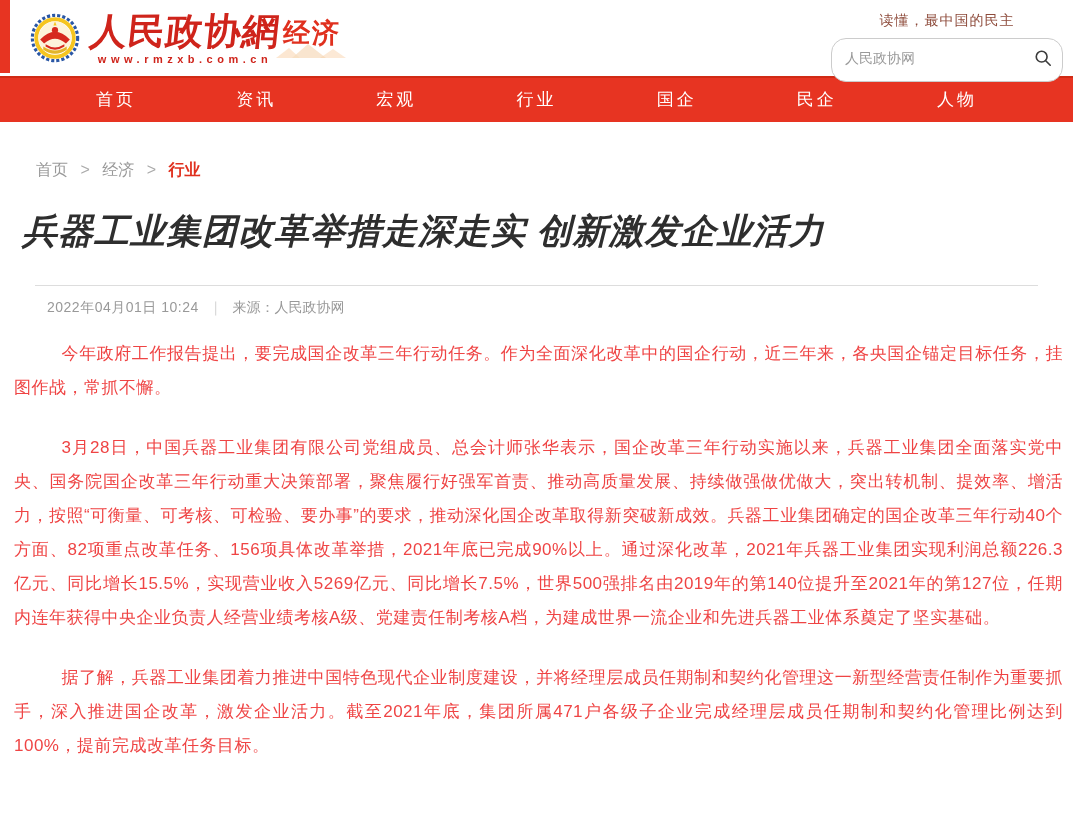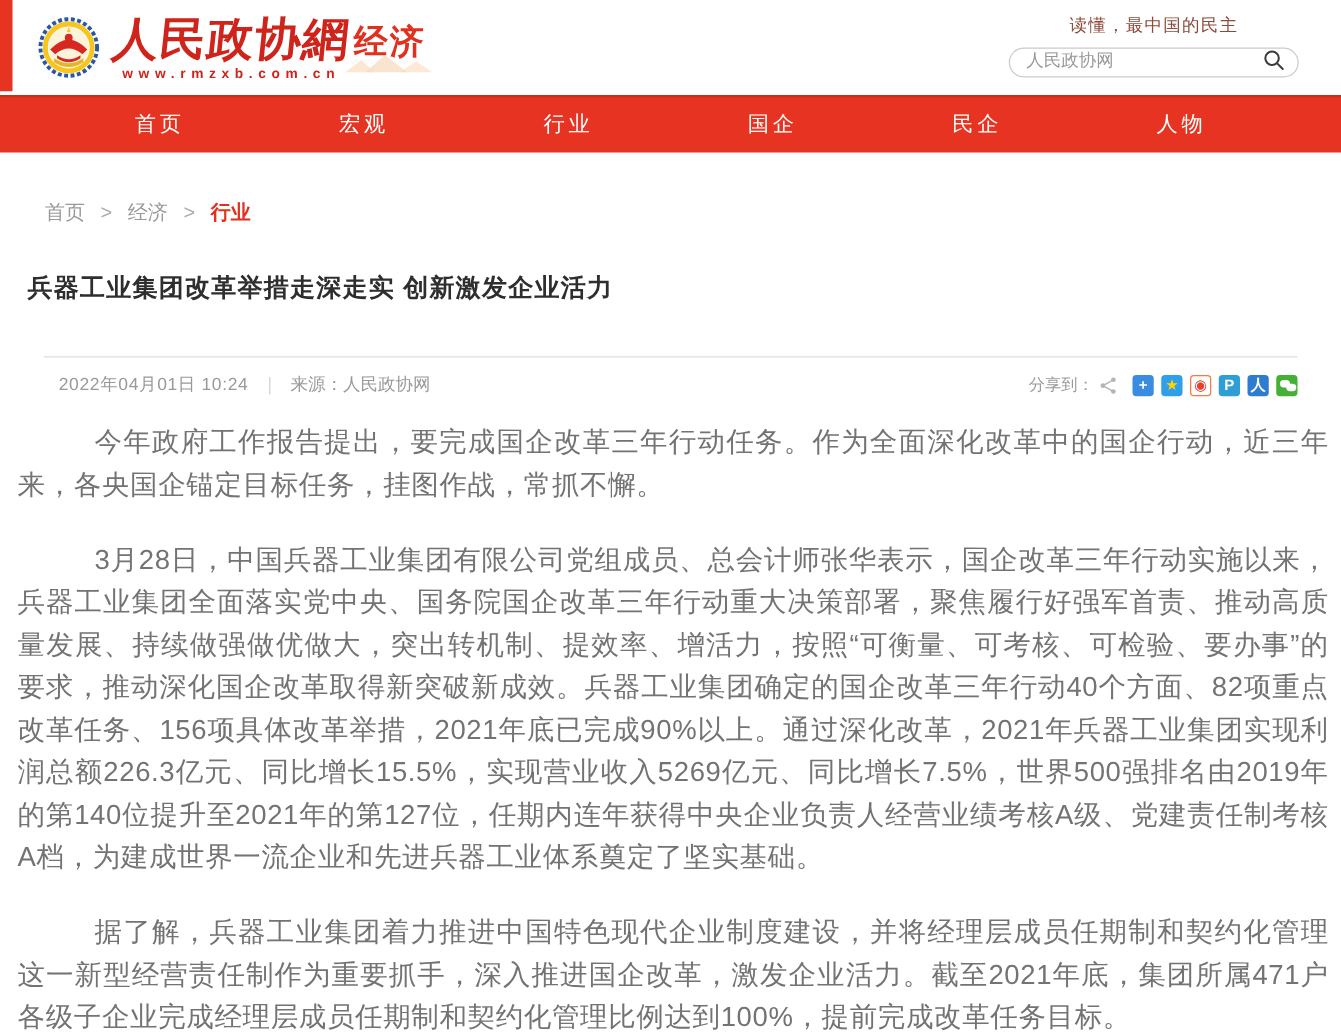--- a/index.html
+++ b/index.html
@@ -19,24 +19,24 @@
   .site-name {
     font-size:37px; font-weight:900; color:#cf241b; line-height:40px;
     transform:skewX(-6deg); letter-spacing:1px; white-space:nowrap;
     font-family:"DejaVu Serif","Liberation Serif",serif;
   }
   .site-url { font-size:11px; font-weight:bold; color:#cf241b; letter-spacing:4.5px; margin-top:2px;text-align:center; }
   .section-wrap { position:absolute; left:276px; top:18px; text-align:center; }
   .section-label { font-size:27px; font-weight:900; color:#e0301e; letter-spacing:2px; line-height:30px; }
   .mountains { display:block; margin:-4px auto 0; opacity:.55; }
 
-  .header-right { position:absolute; right:34px; top:12px; width:232px; }
+  .header-right { position:absolute; right:10px; top:12px; width:232px; }
   .tagline { font-size:14px; color:#8d4a3a; text-align:center; letter-spacing:1px; }
   .search-box {
-    margin-top:8px; height:24px; border:1px solid #ccc; border-radius:15px;
+    margin-top:8px; height:44px; border:1px solid #ccc; border-radius:15px;
     display:flex; align-items:center; padding:0 10px 4px 13px; background:#fff;
   }
   .search-box input {
     border:none; outline:none; flex:1; font-size:14px; color:#555; min-width:0;
     font-family:inherit; background:transparent;
   }
   .search-box input::placeholder { color:#999; }
   .search-btn { background:none; border:none; cursor:pointer; display:flex; padding:0; }
 
   
@@ -49,21 +49,21 @@
     line-height:44px; cursor:pointer; white-space:nowrap;
   }
 
   
   .crumbs { margin:38px 0 0 36px; font-size:16px; color:#999; }
   .crumbs .crumb { cursor:pointer; }
   .crumbs .sep { margin:0 8px; color:#aaa; }
   .crumbs .crumb.active { color:#e0301e; font-weight:bold; }
 
   
-  .title { margin:30px 24px 0 22px; font-size:20px; line-height:40px; color:#2e2e2e; font-weight:bold; letter-spacing:1px; }
+  .title { margin:30px 24px 0 22px; font-size:35px; line-height:40px; color:#2e2e2e; font-weight:bold; letter-spacing:1px;font-style:italic; }
   .divider { height:1px; background:#ddd; margin:34px 35px 0 35px; }
   .meta { margin-top:13px; padding:0 35px; display:flex; align-items:flex-end; font-size:14px; color:#999; }
   .meta .m-left { padding-left:12px; letter-spacing:.5px; }
   .meta .m-sep { margin:0 10px; color:#ccc; }
   .meta .m-right { margin-left:auto; display:flex; align-items:center; font-size:13px; }
   .share-net { margin:0 6px 0 4px; display:flex; }
   .si {
     width:17px; height:17px; border-radius:3px; margin-left:6px; cursor:pointer;
     display:inline-flex; align-items:center; justify-content:center;
     font-size:12px; font-weight:bold; line-height:1; position:relative;
@@ -71,22 +71,22 @@
   .si-weibo { border:1px solid #f07c3f; }
   .si-wechat::after {
     content:""; position:absolute; left:3px; top:4px; width:8px; height:6px;
     background:#fff; border-radius:3px;
     box-shadow:5px 3px 0 0 #fff;
   }
 
   
   .article { margin-top:20px; padding:0 10px 30px 14px; }
   .article p {
-    font-size:22px; line-height:34px; letter-spacing:.5px;
-    text-align:justify; text-indent:2.8em; color:#737373; margin-bottom:26px;
+    font-size:17px; line-height:34px; letter-spacing:.5px;
+    text-align:justify; text-indent:2.8em; color:#ef4444; margin-bottom:26px;
   }
 </style>
 </head>
 <body>
 
 <div class="header">
   <div class="corner-strip"></div>
 
   <div class="logo-wrap">
     <svg class="emblem" viewBox="0 0 64 64">
@@ -123,20 +123,21 @@
           <circle cx="8.5" cy="8.5" r="6" fill="none" stroke="#3c3c3c" stroke-width="1.8"></circle>
           <line x1="13" y1="13" x2="18" y2="18" stroke="#3c3c3c" stroke-width="1.8" stroke-linecap="round"></line>
         </svg>
       </button>
     </div>
   </div>
 </div>
 
 <div class="nav">
   <div class="nav-item">首页</div>
+  <div class="nav-item">资讯</div>
   <div class="nav-item">宏观</div>
   <div class="nav-item">行业</div>
   <div class="nav-item">国企</div>
   <div class="nav-item">民企</div>
   <div class="nav-item">人物</div>
 </div>
 
 <div class="crumbs">
   <span class="crumb">首页</span>
   <span class="sep">&gt;</span>
@@ -147,37 +148,19 @@
 
 <h1 class="title">兵器工业集团改革举措走深走实 创新激发企业活力</h1>
 
 <div class="divider"></div>
 
 <div class="meta">
   <span class="m-left">2022年04月01日 10:24</span>
   <span class="m-sep">｜</span>
   <span>来源：人民政协网</span>
 
-  <span class="m-right">
-    <span>分享到：</span>
-    <span class="share-net">
-      <svg width="15" height="15" viewBox="0 0 16 16">
-        <circle cx="12.5" cy="3" r="2" fill="#b5b5b5"></circle>
-        <circle cx="3.5" cy="8" r="2" fill="#b5b5b5"></circle>
-        <circle cx="12.5" cy="13" r="2" fill="#b5b5b5"></circle>
-        <line x1="3.5" y1="8" x2="12.5" y2="3" stroke="#b5b5b5" stroke-width="1.2"></line>
-        <line x1="3.5" y1="8" x2="12.5" y2="13" stroke="#b5b5b5" stroke-width="1.2"></line>
-      </svg>
-    </span>
-    <span class="si" style="background: rgb(58, 140, 224); color: rgb(255, 255, 255);">+</span>
-    <span class="si" style="background: rgb(47, 160, 232); color: rgb(255, 212, 0);">★</span>
-    <span class="si si-weibo" style="background: rgb(255, 255, 255); color: rgb(230, 65, 45);">◉</span>
-    <span class="si" style="background: rgb(46, 159, 212); color: rgb(255, 255, 255);">P</span>
-    <span class="si" style="background: rgb(47, 123, 208); color: rgb(255, 255, 255);">人</span>
-    <span class="si si-wechat" style="background: rgb(68, 176, 53); color: rgb(255, 255, 255);"></span>
-  </span>
 </div>
 
 <div class="article">
   <p>今年政府工作报告提出，要完成国企改革三年行动任务。作为全面深化改革中的国企行动，近三年来，各央国企锚定目标任务，挂图作战，常抓不懈。</p>
   <p>3月28日，中国兵器工业集团有限公司党组成员、总会计师张华表示，国企改革三年行动实施以来，兵器工业集团全面落实党中央、国务院国企改革三年行动重大决策部署，聚焦履行好强军首责、推动高质量发展、持续做强做优做大，突出转机制、提效率、增活力，按照“可衡量、可考核、可检验、要办事”的要求，推动深化国企改革取得新突破新成效。兵器工业集团确定的国企改革三年行动40个方面、82项重点改革任务、156项具体改革举措，2021年底已完成90%以上。通过深化改革，2021年兵器工业集团实现利润总额226.3亿元、同比增长15.5%，实现营业收入5269亿元、同比增长7.5%，世界500强排名由2019年的第140位提升至2021年的第127位，任期内连年获得中央企业负责人经营业绩考核A级、党建责任制考核A档，为建成世界一流企业和先进兵器工业体系奠定了坚实基础。</p>
   <p>据了解，兵器工业集团着力推进中国特色现代企业制度建设，并将经理层成员任期制和契约化管理这一新型经营责任制作为重要抓手，深入推进国企改革，激发企业活力。截至2021年底，集团所属471户各级子企业完成经理层成员任期制和契约化管理比例达到100%，提前完成改革任务目标。</p>
 </div>
 
 </body></html>

